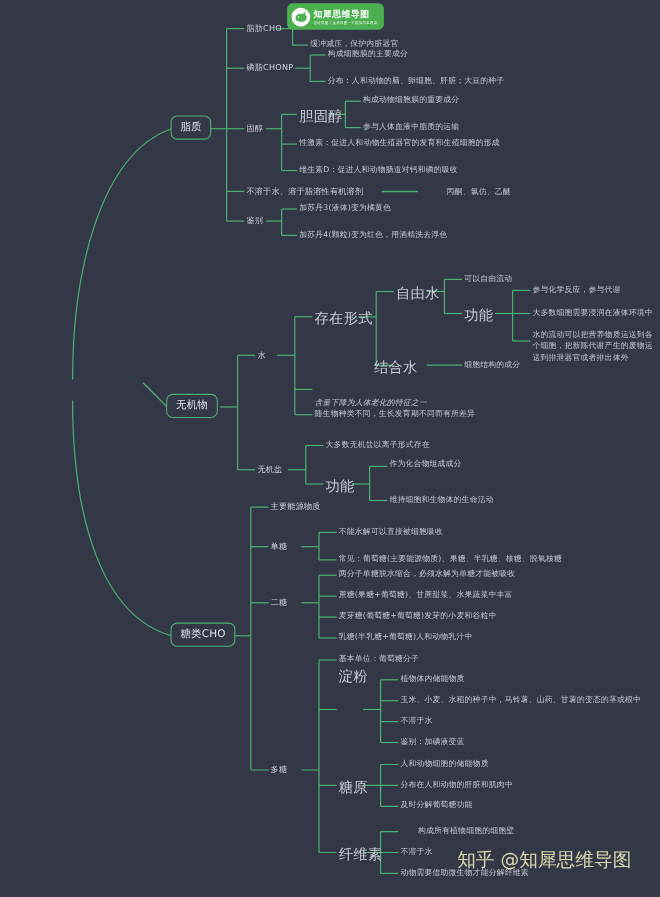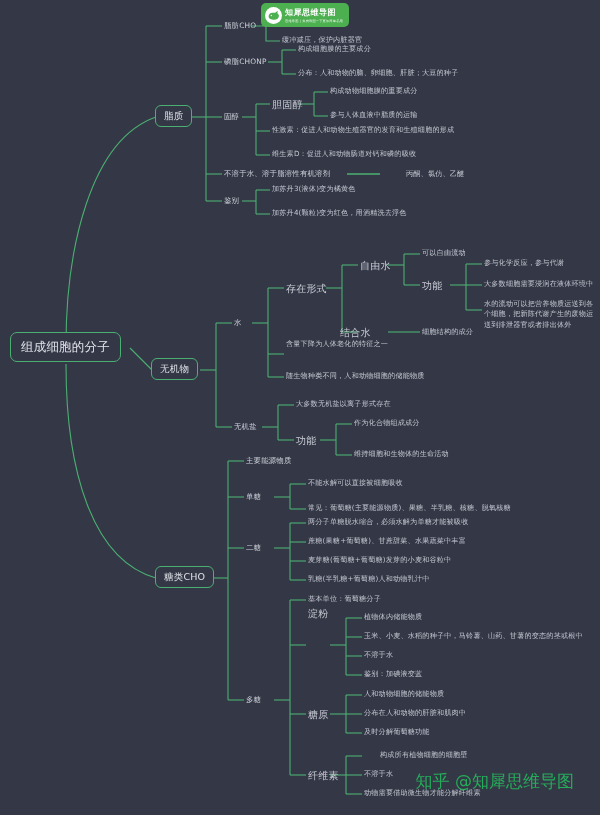--- a/index.html
+++ b/index.html
@@ -22,37 +22,37 @@
     font-size:12.5px;color:#e3e5ec;
     border:1px solid #4caf72;border-radius:7px;
     padding:6px 10px;background:#343846;
   }
   .branch{
     font-size:9.5px;color:#dfe1e8;
     border:1px solid #4caf72;border-radius:6px;
     padding:4px 8px;background:#343846;
   }
   .lvl2{font-size:7.4px;color:#cfd2dc;}
-  .lvl3{font-size:10px;color:#c9ccd6;}
+  .lvl3{font-size:13px;color:#c9ccd6;}
   .leaf{font-size:7.1px;color:#c4c7d2;}
   .leaf.wrap{white-space:normal;width:175px;line-height:1.45;}
   .logo{
     position:absolute;left:261px;top:3px;width:88px;height:24px;
     background:#4caf50;border-radius:5px;
     display:flex;align-items:center;gap:3px;padding:0 4px;box-sizing:border-box;
   }
   .logo-mark{width:17px;height:17px;border-radius:50%;background:#ffffff;
     display:flex;align-items:center;justify-content:center;flex:0 0 auto;}
   .logo-mark svg{display:block;}
   .logo-txt{display:flex;flex-direction:column;justify-content:center;}
   .logo-title{font-size:8px;color:#ffffff;font-weight:bold;letter-spacing:.5px;}
   .logo-sub{font-size:3.2px;color:#e8f5e9;letter-spacing:.2px;margin-top:1px;}
   .watermark{
     position:absolute;right:14px;bottom:22px;
-    font-size:17px;color:#22c55e;opacity:.82;white-space:nowrap;
+    font-size:17px;color:#fef9c3;opacity:.82;white-space:nowrap;
   }
 </style>
 </head>
 <body>
 
 <div id="canvas">
 
   <svg class="links" viewBox="0 0 600 815">
     <g fill="none" stroke="#4caf72" stroke-width="1.1">
 
@@ -185,21 +185,20 @@
         <path d="M3 14c0-4 3-7 7-7h5l5-4-1 5c2 1 3 3 3 5 0 4-4 7-9 7s-10-2-10-6z" fill="#4caf50"></path>
         <circle cx="8" cy="12" r="1.2" fill="#ffffff"></circle>
       </svg>
     </span>
     <span class="logo-txt">
       <span class="logo-title">知犀思维导图</span>
       <span class="logo-sub">思维导图 | 免费导图一下更加简单易用</span>
     </span>
   </div>
 
-  <div class="node root" style="left:10px;top:332px;">组成细胞的分子</div>
 
   <div class="node branch" style="left:155px;top:105px;">脂质</div>
 
   <div class="node lvl2" style="left:224px;top:21px;">脂肪CHO</div>
   <div class="node leaf" style="left:282px;top:36px;">缓冲减压，保护内脏器官</div>
 
   <div class="node lvl2" style="left:224px;top:57px;">磷脂CHONP</div>
   <div class="node leaf" style="left:298px;top:45px;">构成细胞膜的主要成分</div>
   <div class="node leaf" style="left:298px;top:69px;">分布：人和动物的脑、卵细胞、肝脏；大豆的种子</div>
 
@@ -225,22 +224,22 @@
   <div class="node lvl3" style="left:360px;top:260px;">自由水</div>
   <div class="node leaf" style="left:422px;top:249px;">可以自由流动</div>
   <div class="node lvl3" style="left:422px;top:280px;">功能</div>
   <div class="node leaf" style="left:484px;top:259px;">参与化学反应，参与代谢</div>
   <div class="node leaf" style="left:484px;top:280px;">大多数细胞需要浸润在液体环境中</div>
   <div class="node leaf wrap" style="left:484px;top:299px;width:112px;">水的流动可以把营养物质运送到各个细胞，把新陈代谢产生的废物运送到排泄器官或者排出体外</div>
 
   <div class="node lvl3" style="left:340px;top:327px;">结合水</div>
   <div class="node leaf" style="left:422px;top:328px;">细胞结构的成分</div>
 
-  <div class="node leaf" style="left:286px;top:340px;">含量下降为人体老化的特征之一</div>
-  <div class="node leaf" style="left:286px;top:372px;">随生物种类不同，人和动物细胞的储能物质</div>
+  <div class="node leaf" style="left:286px;top:362px;font-style:italic;">含量下降为人体老化的特征之一</div>
+  <div class="node leaf" style="left:286px;top:372px;">随生物种类不同，生长发育期不同而有所差异</div>
 
   <div class="node lvl2" style="left:234px;top:422px;">无机盐</div>
   <div class="node leaf" style="left:296px;top:400px;">大多数无机盐以离子形式存在</div>
   <div class="node lvl3" style="left:296px;top:435px;">功能</div>
   <div class="node leaf" style="left:354px;top:419px;font-family:Liberation Mono, monospace;">作为化合物组成成分</div>
   <div class="node leaf" style="left:354px;top:450px;">维持细胞和生物体的生命活动</div>
 
   <div class="node branch" style="left:155px;top:566px;">糖类CHO</div>
 
   <div class="node lvl2" style="left:246px;top:456px;">主要能源物质</div>

